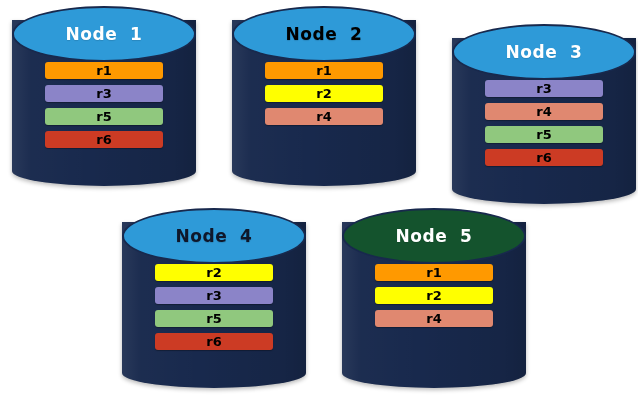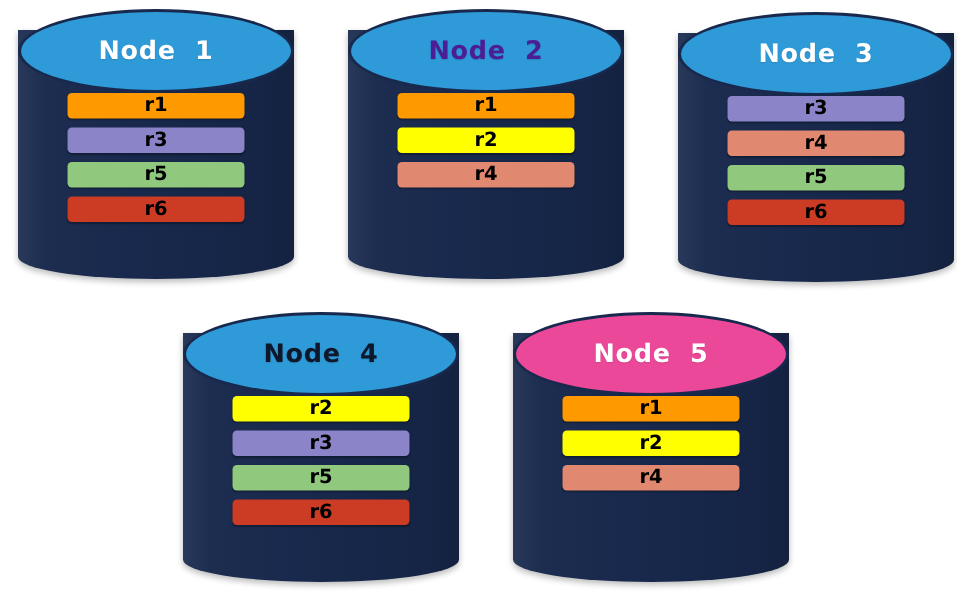--- a/index.html
+++ b/index.html
@@ -137,36 +137,36 @@
         </div>
         <div class="replica-bar" style="background: rgb(204, 59, 36);">
           <span class="replica-label" style="color: rgb(0, 0, 0);">r6</span>
         </div>
       </div>
     </div>
     <div class="node" style="left: 232px; top: 6px; width: 184px; height: 180px;">
       <div class="cyl">
         <div class="cyl-body" style="background: rgb(24, 41, 77);"></div>
         <div class="cyl-top" style="background: rgb(46, 154, 216); border-color: rgb(24, 41, 77);">
-          <span class="node-title" style="color: #4c1d95;">Node  2</span>
+          <span class="node-title" style="color: #000000;">Node  2</span>
         </div>
       </div>
       <div class="replicas">
         <div class="replica-bar" style="background: rgb(255, 153, 0);">
           <span class="replica-label" style="color: rgb(0, 0, 0);">r1</span>
         </div>
         <div class="replica-bar" style="background: rgb(255, 255, 0);">
           <span class="replica-label" style="color: rgb(0, 0, 0);">r2</span>
         </div>
         <div class="replica-bar" style="background: rgb(224, 136, 112);">
           <span class="replica-label" style="color: rgb(0, 0, 0);">r4</span>
         </div>
       </div>
     </div>
-    <div class="node" style="left: 452px; top: 8px; width: 184px; height: 180px;">
+    <div class="node" style="left: 452px; top: 24px; width: 184px; height: 180px;">
       <div class="cyl">
         <div class="cyl-body" style="background: rgb(24, 41, 77);"></div>
         <div class="cyl-top" style="background: rgb(46, 154, 216); border-color: rgb(24, 41, 77);">
           <span class="node-title" style="color: rgb(255, 255, 255);">Node  3</span>
         </div>
       </div>
       <div class="replicas">
         <div class="replica-bar" style="background: rgb(139, 132, 200);">
           <span class="replica-label" style="color: rgb(0, 0, 0);">r3</span>
         </div>
@@ -199,21 +199,21 @@
           <span class="replica-label" style="color: rgb(0, 0, 0);">r5</span>
         </div>
         <div class="replica-bar" style="background: rgb(204, 59, 36);">
           <span class="replica-label" style="color: rgb(0, 0, 0);">r6</span>
         </div>
       </div>
     </div>
     <div class="node" style="left: 342px; top: 208px; width: 184px; height: 180px;">
       <div class="cyl">
         <div class="cyl-body" style="background: rgb(24, 41, 77);"></div>
-        <div class="cyl-top" style="background: #ec4899; border-color: rgb(24, 41, 77);">
+        <div class="cyl-top" style="background: #14532d; border-color: rgb(24, 41, 77);">
           <span class="node-title" style="color: rgb(255, 255, 255);">Node  5</span>
         </div>
       </div>
       <div class="replicas">
         <div class="replica-bar" style="background: rgb(255, 153, 0);">
           <span class="replica-label" style="color: rgb(0, 0, 0);">r1</span>
         </div>
         <div class="replica-bar" style="background: rgb(255, 255, 0);">
           <span class="replica-label" style="color: rgb(0, 0, 0);">r2</span>
         </div>

